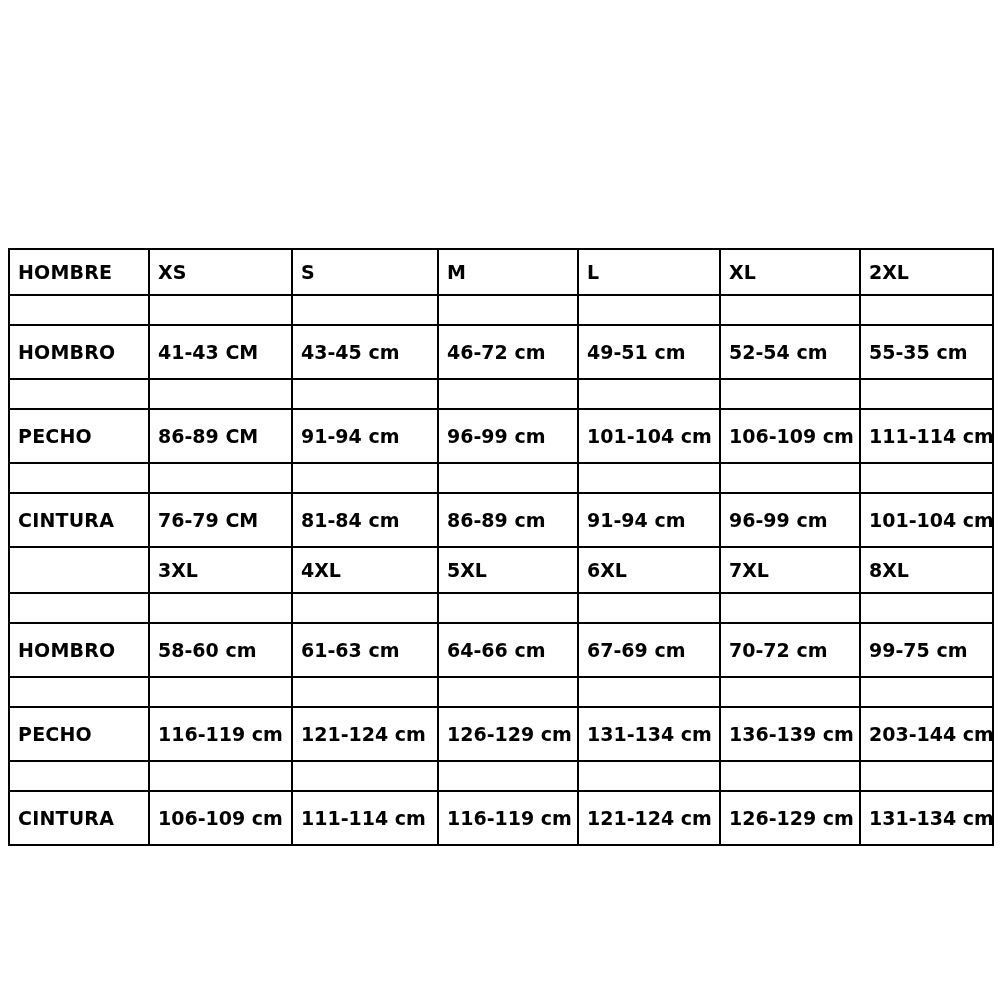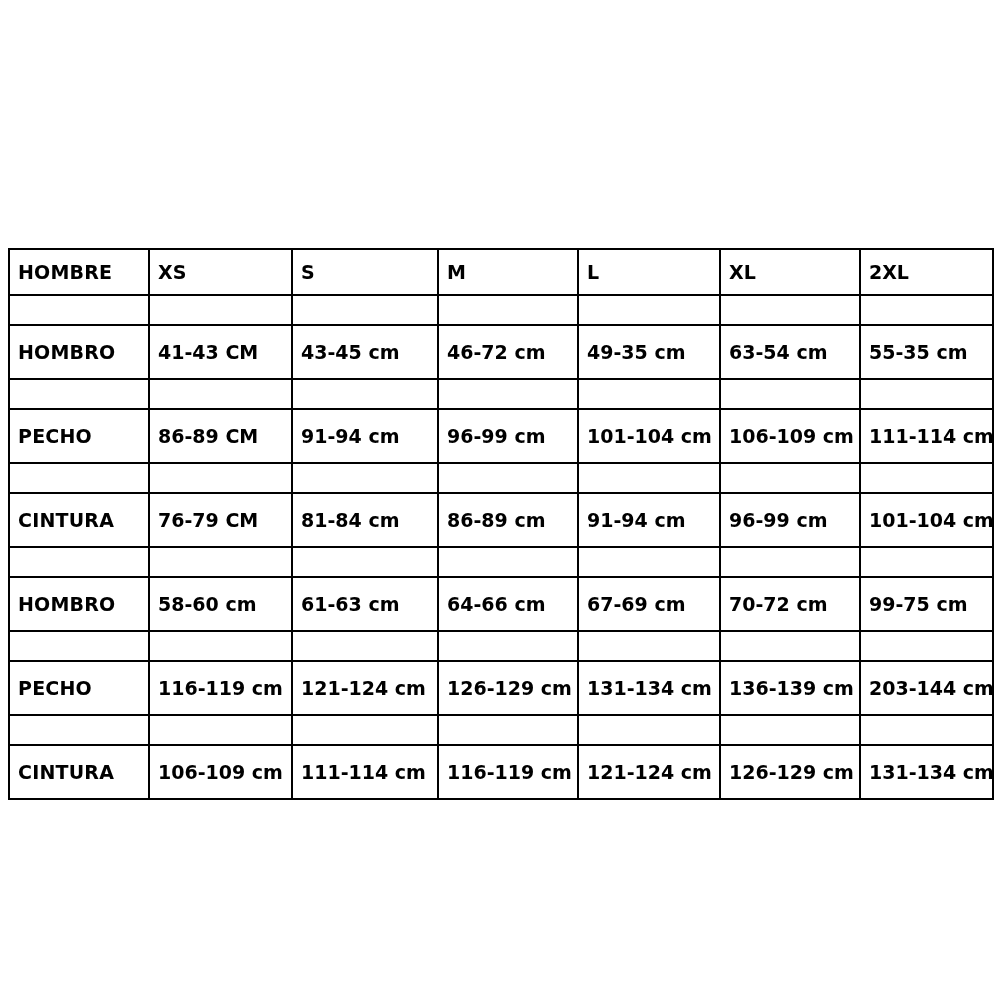--- a/index.html
+++ b/index.html
@@ -100,22 +100,22 @@
           <td class="empty-cell"></td>
           <td class="empty-cell"></td>
           <td class="empty-cell"></td>
         </tr>
 
         <tr class="data-row">
           <td class="label-cell">HOMBRO</td>
           <td class="value-cell">41-43 CM</td>
           <td class="value-cell">43-45 cm</td>
           <td class="value-cell">46-72 cm</td>
-          <td class="value-cell">49-35 cm</td>
-          <td class="value-cell">63-54 cm</td>
+          <td class="value-cell">49-51 cm</td>
+          <td class="value-cell">52-54 cm</td>
           <td class="value-cell">55-35 cm</td>
         </tr>
         <tr class="spacer-row">
           <td class="empty-cell"></td>
           <td class="empty-cell"></td>
           <td class="empty-cell"></td>
           <td class="empty-cell"></td>
           <td class="empty-cell"></td>
           <td class="empty-cell"></td>
           <td class="empty-cell"></td>
@@ -143,20 +143,29 @@
         <tr class="data-row">
           <td class="label-cell">CINTURA</td>
           <td class="value-cell">76-79 CM</td>
           <td class="value-cell">81-84 cm</td>
           <td class="value-cell">86-89 cm</td>
           <td class="value-cell">91-94 cm</td>
           <td class="value-cell">96-99 cm</td>
           <td class="value-cell">101-104 cm</td>
         </tr>
 
+        <tr class="header-row">
+          <td class="label-cell"></td>
+          <td class="size-cell">3XL</td>
+          <td class="size-cell">4XL</td>
+          <td class="size-cell">5XL</td>
+          <td class="size-cell">6XL</td>
+          <td class="size-cell">7XL</td>
+          <td class="size-cell">8XL</td>
+        </tr>
         <tr class="spacer-row">
           <td class="empty-cell"></td>
           <td class="empty-cell"></td>
           <td class="empty-cell"></td>
           <td class="empty-cell"></td>
           <td class="empty-cell"></td>
           <td class="empty-cell"></td>
           <td class="empty-cell"></td>
         </tr>
 

